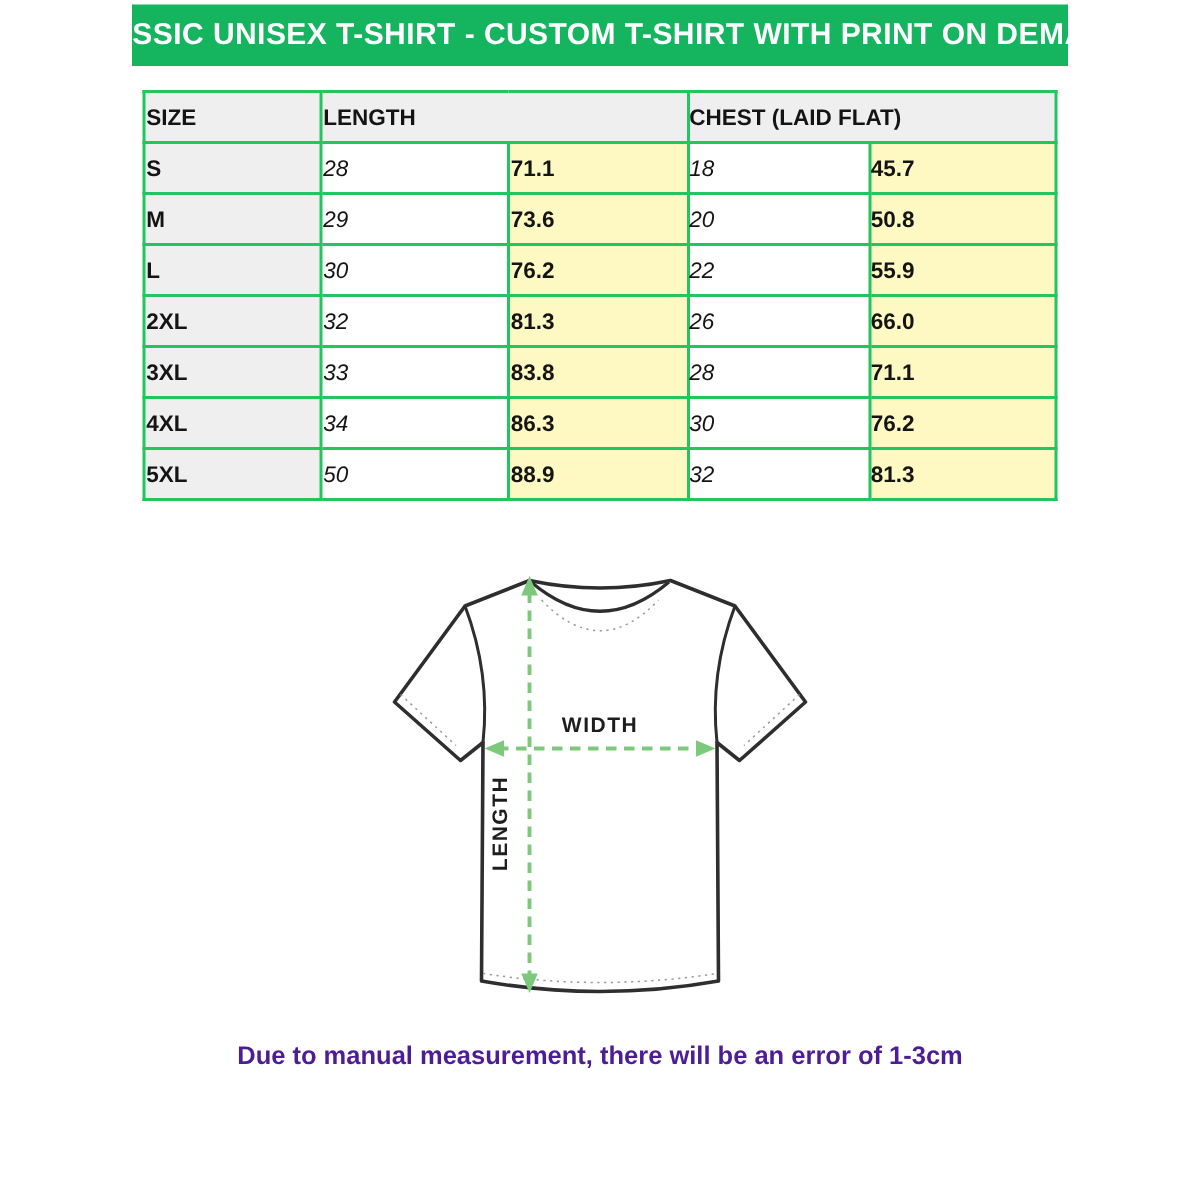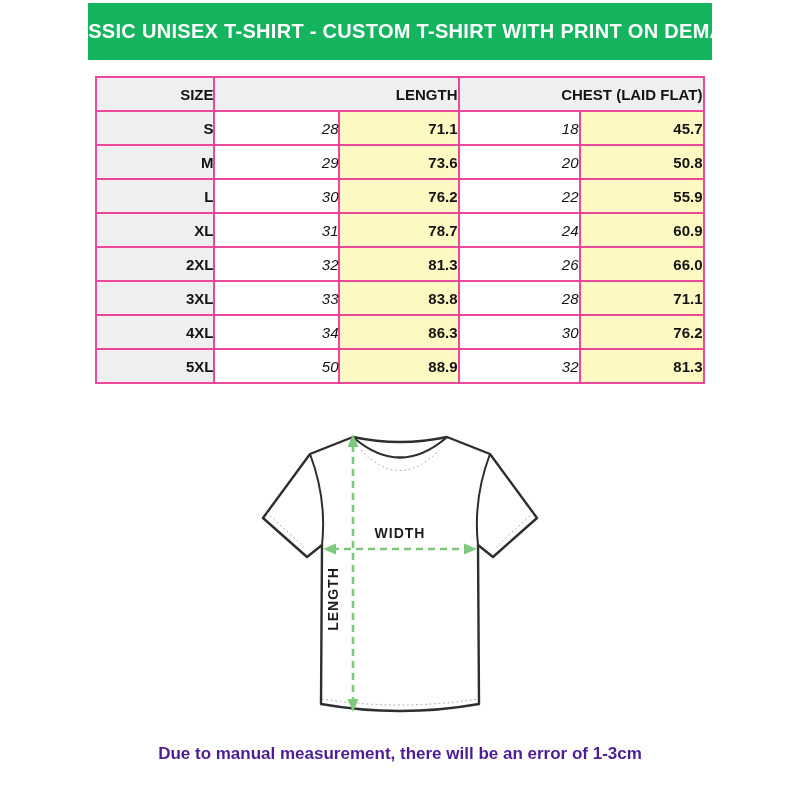--- a/index.html
+++ b/index.html
@@ -3,34 +3,34 @@
 <meta charset="utf-8">
 <style>
   html,body{margin:0;padding:0;}
   body{
     width:800px;height:800px;background:#ffffff;
     font-family:"Liberation Sans", sans-serif;
     -webkit-font-smoothing:antialiased;
     overflow:hidden;
   }
   .banner{
-    width:624px;height:57px;margin:3px auto 0;
+    width:624px;height:41px;margin:3px auto 0;
     background:#15b45f;color:#ffffff;
     display:flex;align-items:center;justify-content:center;
     font-weight:bold;font-size:20px;letter-spacing:.3px;
     text-transform:uppercase;white-space:nowrap;
   }
   table.size-chart{
     width:607px;margin:16px auto 0;
     border-collapse:collapse;table-layout:fixed;
   }
   .size-chart th,.size-chart td{
-    border:2px solid #ec4899;
+    border:2px solid #22c55e;
     height:32px;padding:0;
-    text-align:right;vertical-align:middle;
+    text-align:left;vertical-align:middle;
     font-size:15px;color:#141414;
   }
   .size-chart th{background:#efefef;font-weight:bold;}
   .size-chart td.c-size{background:#efefef;font-weight:bold;}
   .size-chart td.c-in{background:#ffffff;font-weight:normal;font-style:italic;}
   .size-chart td.c-cm{background:#fef9c3;font-weight:bold;}
   col.w-size{width:118px;}
   col.w-a{width:125px;}
   col.w-b{width:119px;}
   col.w-c{width:121px;}
@@ -78,27 +78,20 @@
       <td class="c-cm">73.6</td>
       <td class="c-in">20</td>
       <td class="c-cm">50.8</td>
     </tr>
     <tr>
       <td class="c-size">L</td>
       <td class="c-in">30</td>
       <td class="c-cm">76.2</td>
       <td class="c-in">22</td>
       <td class="c-cm">55.9</td>
-    </tr>
-    <tr>
-      <td class="c-size">XL</td>
-      <td class="c-in">31</td>
-      <td class="c-cm">78.7</td>
-      <td class="c-in">24</td>
-      <td class="c-cm">60.9</td>
     </tr>
     <tr>
       <td class="c-size">2XL</td>
       <td class="c-in">32</td>
       <td class="c-cm">81.3</td>
       <td class="c-in">26</td>
       <td class="c-cm">66.0</td>
     </tr>
     <tr>
       <td class="c-size">3XL</td>

